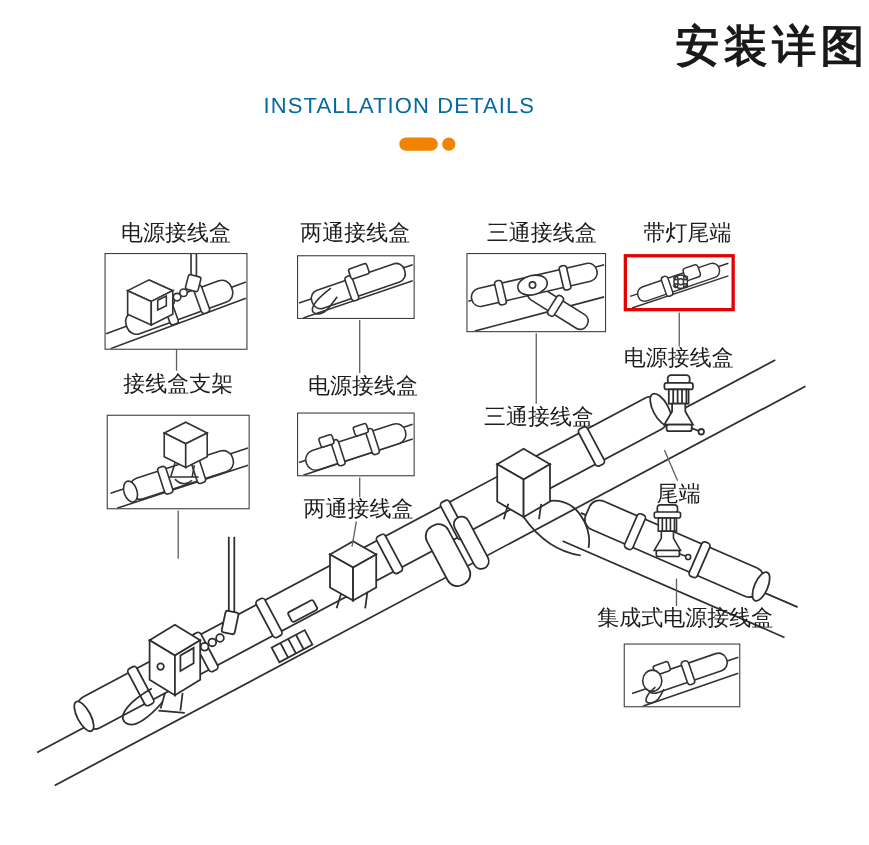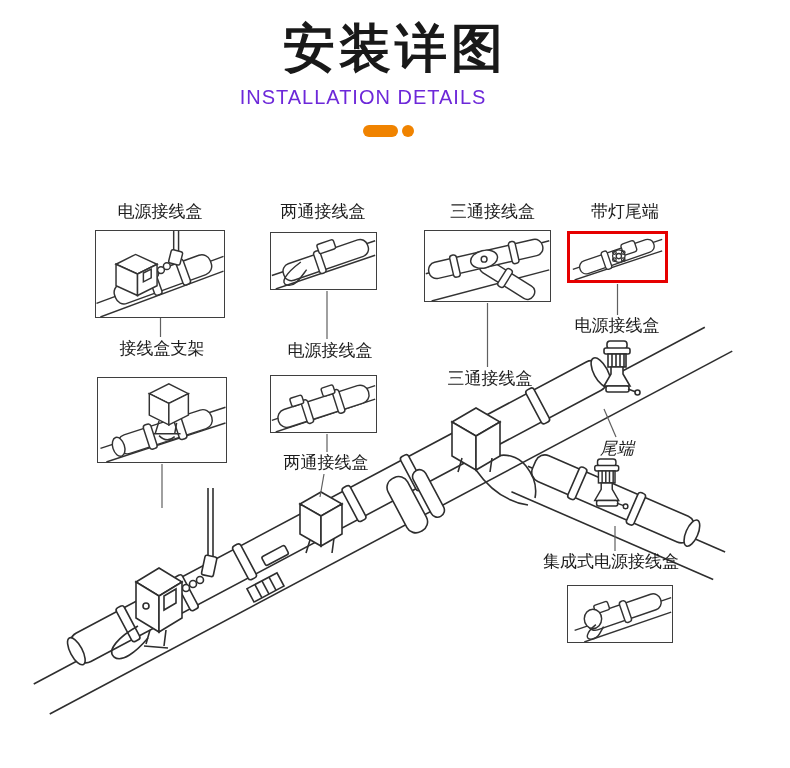--- a/index.html
+++ b/index.html
@@ -8,38 +8,38 @@
     --ink:#2e2e2e;
     --label:#1c1c1c;
   }
   html,body{margin:0;padding:0;background:#fff;}
   .page{
     position:relative;width:790px;height:768px;background:#ffffff;overflow:hidden;
     font-family:"Liberation Sans","DejaVu Sans",sans-serif;
   }
   
   .title{
-    position:absolute;left:0;top:14px;width:790px;text-align:center;
-    font-size:52px;font-weight:900;color:#191919;letter-spacing:4px;
+    position:absolute;left:0;top:14px;width:790px;text-align:right;
+    font-size:40px;font-weight:900;color:#191919;letter-spacing:4px;
   }
   .subtitle{
     position:absolute;left:0;top:86px;width:726px;text-align:center;
-    font-size:20px;font-weight:500;color:#6d28d9;letter-spacing:1px;
+    font-size:20px;font-weight:500;color:#0369a1;letter-spacing:1px;
   }
   .divider-bar{
     position:absolute;left:363px;top:125px;width:35px;height:12px;border-radius:6px;
     background:var(--accent);
   }
   .divider-dot{
     position:absolute;left:402px;top:125px;width:12px;height:12px;border-radius:6px;
     background:var(--accent);
   }
   
   .lbl{
-    position:absolute;font-size:17px;color:var(--label);text-align:center;
+    position:absolute;font-size:20px;color:var(--label);text-align:center;
     line-height:20px;z-index:5;white-space:nowrap;
   }
   
   .thumb{
     position:absolute;background:#fff;border:1.5px solid #3f3f3f;box-sizing:border-box;
     z-index:4;
   }
   .thumb.red{border:3px solid var(--highlight);}
   .thumb svg{display:block;width:100%;height:100%;}
   
@@ -58,21 +58,21 @@
   <div class="lbl" style="left:95px;top:202px;width:130px;">电源接线盒</div>
   <div class="lbl" style="left:263px;top:202px;width:120px;">两通接线盒</div>
   <div class="lbl" style="left:430px;top:202px;width:125px;">三通接线盒</div>
   <div class="lbl" style="left:567px;top:202px;width:116px;">带灯尾端</div>
 
   <div class="lbl" style="left:97px;top:339px;width:130px;">接线盒支架</div>
   <div class="lbl" style="left:272px;top:341px;width:116px;">电源接线盒</div>
   <div class="lbl" style="left:558px;top:316px;width:118px;">电源接线盒</div>
   <div class="lbl" style="left:432px;top:369px;width:116px;">三通接线盒</div>
   <div class="lbl" style="left:267px;top:453px;width:118px;">两通接线盒</div>
-  <div class="lbl" style="left:585px;top:439px;width:64px;font-style:italic;">尾端</div>
+  <div class="lbl" style="left:585px;top:439px;width:64px;">尾端</div>
   <div class="lbl" style="left:543px;top:552px;width:130px;">集成式电源接线盒</div>
 
   <div class="thumb" style="left:95px;top:230px;width:130px;height:88px;">
     <svg viewBox="0 0 130 88">
       <g stroke="#333" fill="none" stroke-width="1.5">
         <line x1="0" y1="74" x2="130" y2="26"></line>
         <line x1="4" y1="88" x2="130" y2="41"></line>
         <g transform="rotate(-20 65 50)">
           <rect x="16" y="40" width="104" height="21" rx="9" fill="#fff"></rect>
           <rect x="55" y="37" width="8" height="27" rx="3" fill="#fff"></rect>

